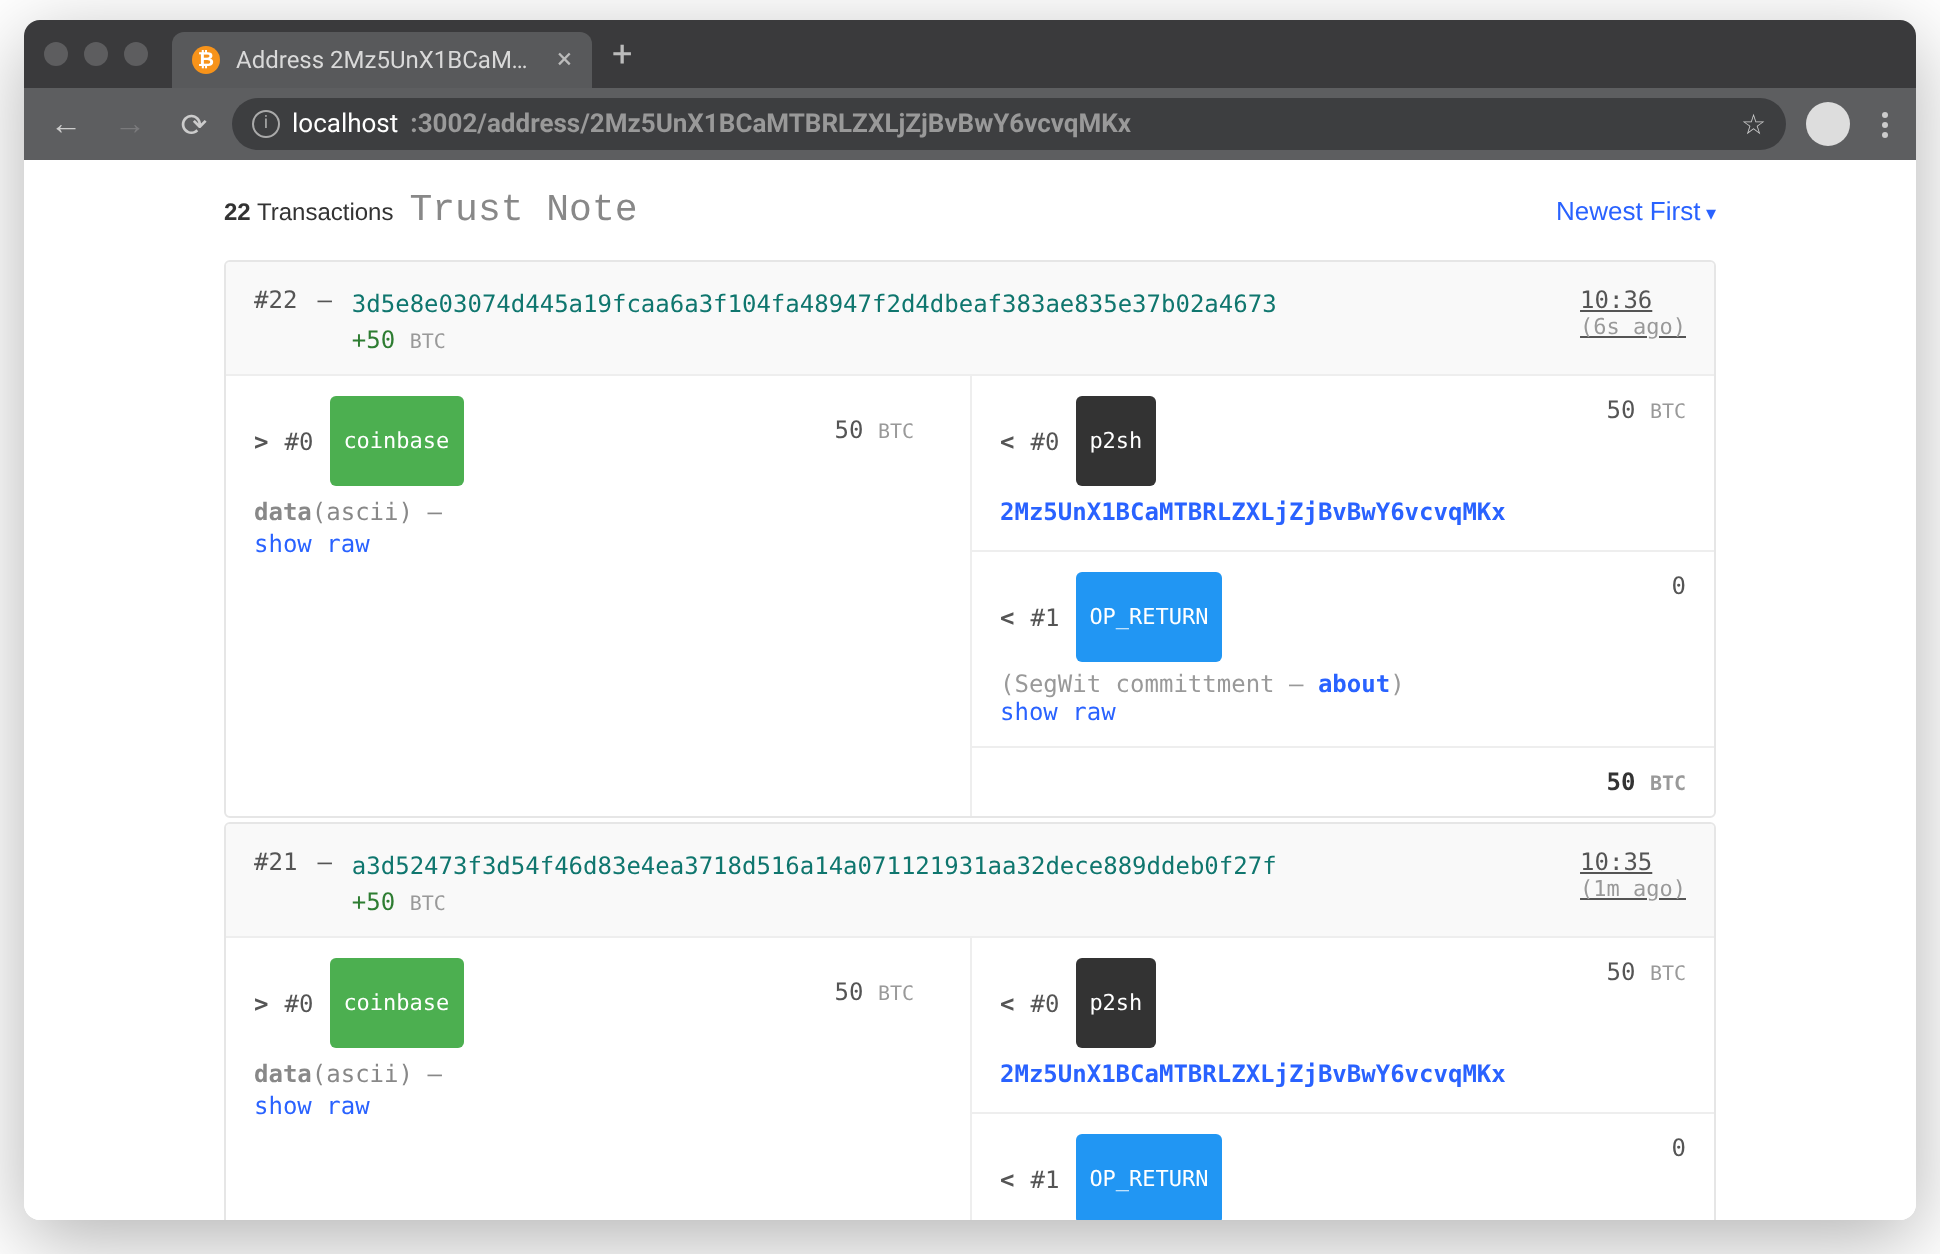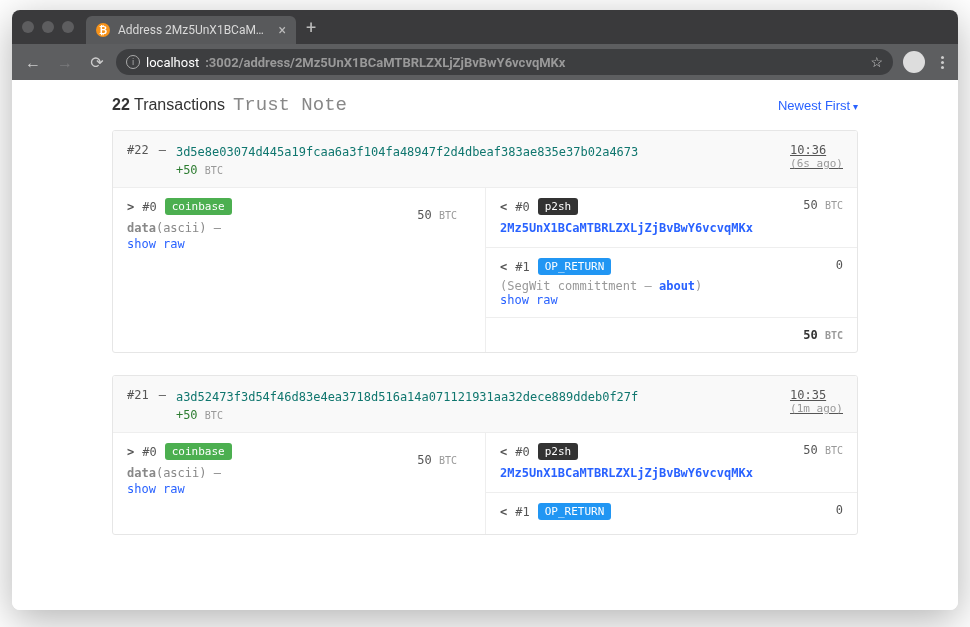--- a/index.html
+++ b/index.html
@@ -88,29 +88,29 @@
     padding: 14px 100px 0 100px;
     font-family: Menlo, Monaco, Consolas, monospace;
     font-size: 12px;
     color: #333;
   }
   .header-row {
     display: flex; justify-content: space-between; align-items: baseline;
     margin-bottom: 14px;
   }
   .header-left { display: flex; align-items: baseline; gap: 8px; }
-  .tx-count { font-family: -apple-system, sans-serif; font-size: 16px; color: #333; }
+  .tx-count { font-family: -apple-system, sans-serif; font-size: 12px; color: #333; }
   .tx-count b { font-weight: 600; }
   .trust-note { color: #888; font-size: 19px; font-family: Liberation Mono, monospace; }
   .sort { color: #2962ff; font-size: 13px; font-family: -apple-system, sans-serif; cursor: pointer; }
   .sort::after { content: " ▾"; font-size: 10px; }
   .tx-card {
     border: 1px solid #e6e6e6;
     border-radius: 3px;
-    margin-bottom: 22px;
+    margin-bottom: 2px;
     overflow: hidden;
   }
   .tx-head {
     background: #f9f9f9;
     padding: 12px 14px 10px 14px;
     display: flex;
     align-items: flex-start;
     gap: 10px;
   }
   .tx-num { color: #555; }
@@ -129,21 +129,21 @@
     padding: 10px 14px;
     position: relative;
   }
   .io-head {
     display: flex; align-items: center; gap: 8px;
     margin-bottom: 4px;
   }
   .arrow { color: #555; font-weight: bold; }
   .idx { color: #555; }
   .badge {
-    display: inline-block; padding: 2px 7px; border-radius: 3px;
+    display: inline-block; padding: 16px 7px; border-radius: 3px;
     color: #fff; font-size: 11px;
   }
   .badge-green { background: #4caf50; }
   .badge-dark { background: #333; }
   .badge-blue { background: #2196f3; }
   .amt { position: absolute; right: 14px; top: 10px; color: #555; }
   .btc-unit { font-size: 10px; color: #999; }
   .meta { color: #888; margin-left: 0; margin-top: 2px; line-height: 1.5; }
   .meta .ascii { color: #888; }
   .addr { color: #2962ff; font-weight: bold; word-break: break-all; line-height: 1.5; cursor: pointer; }

